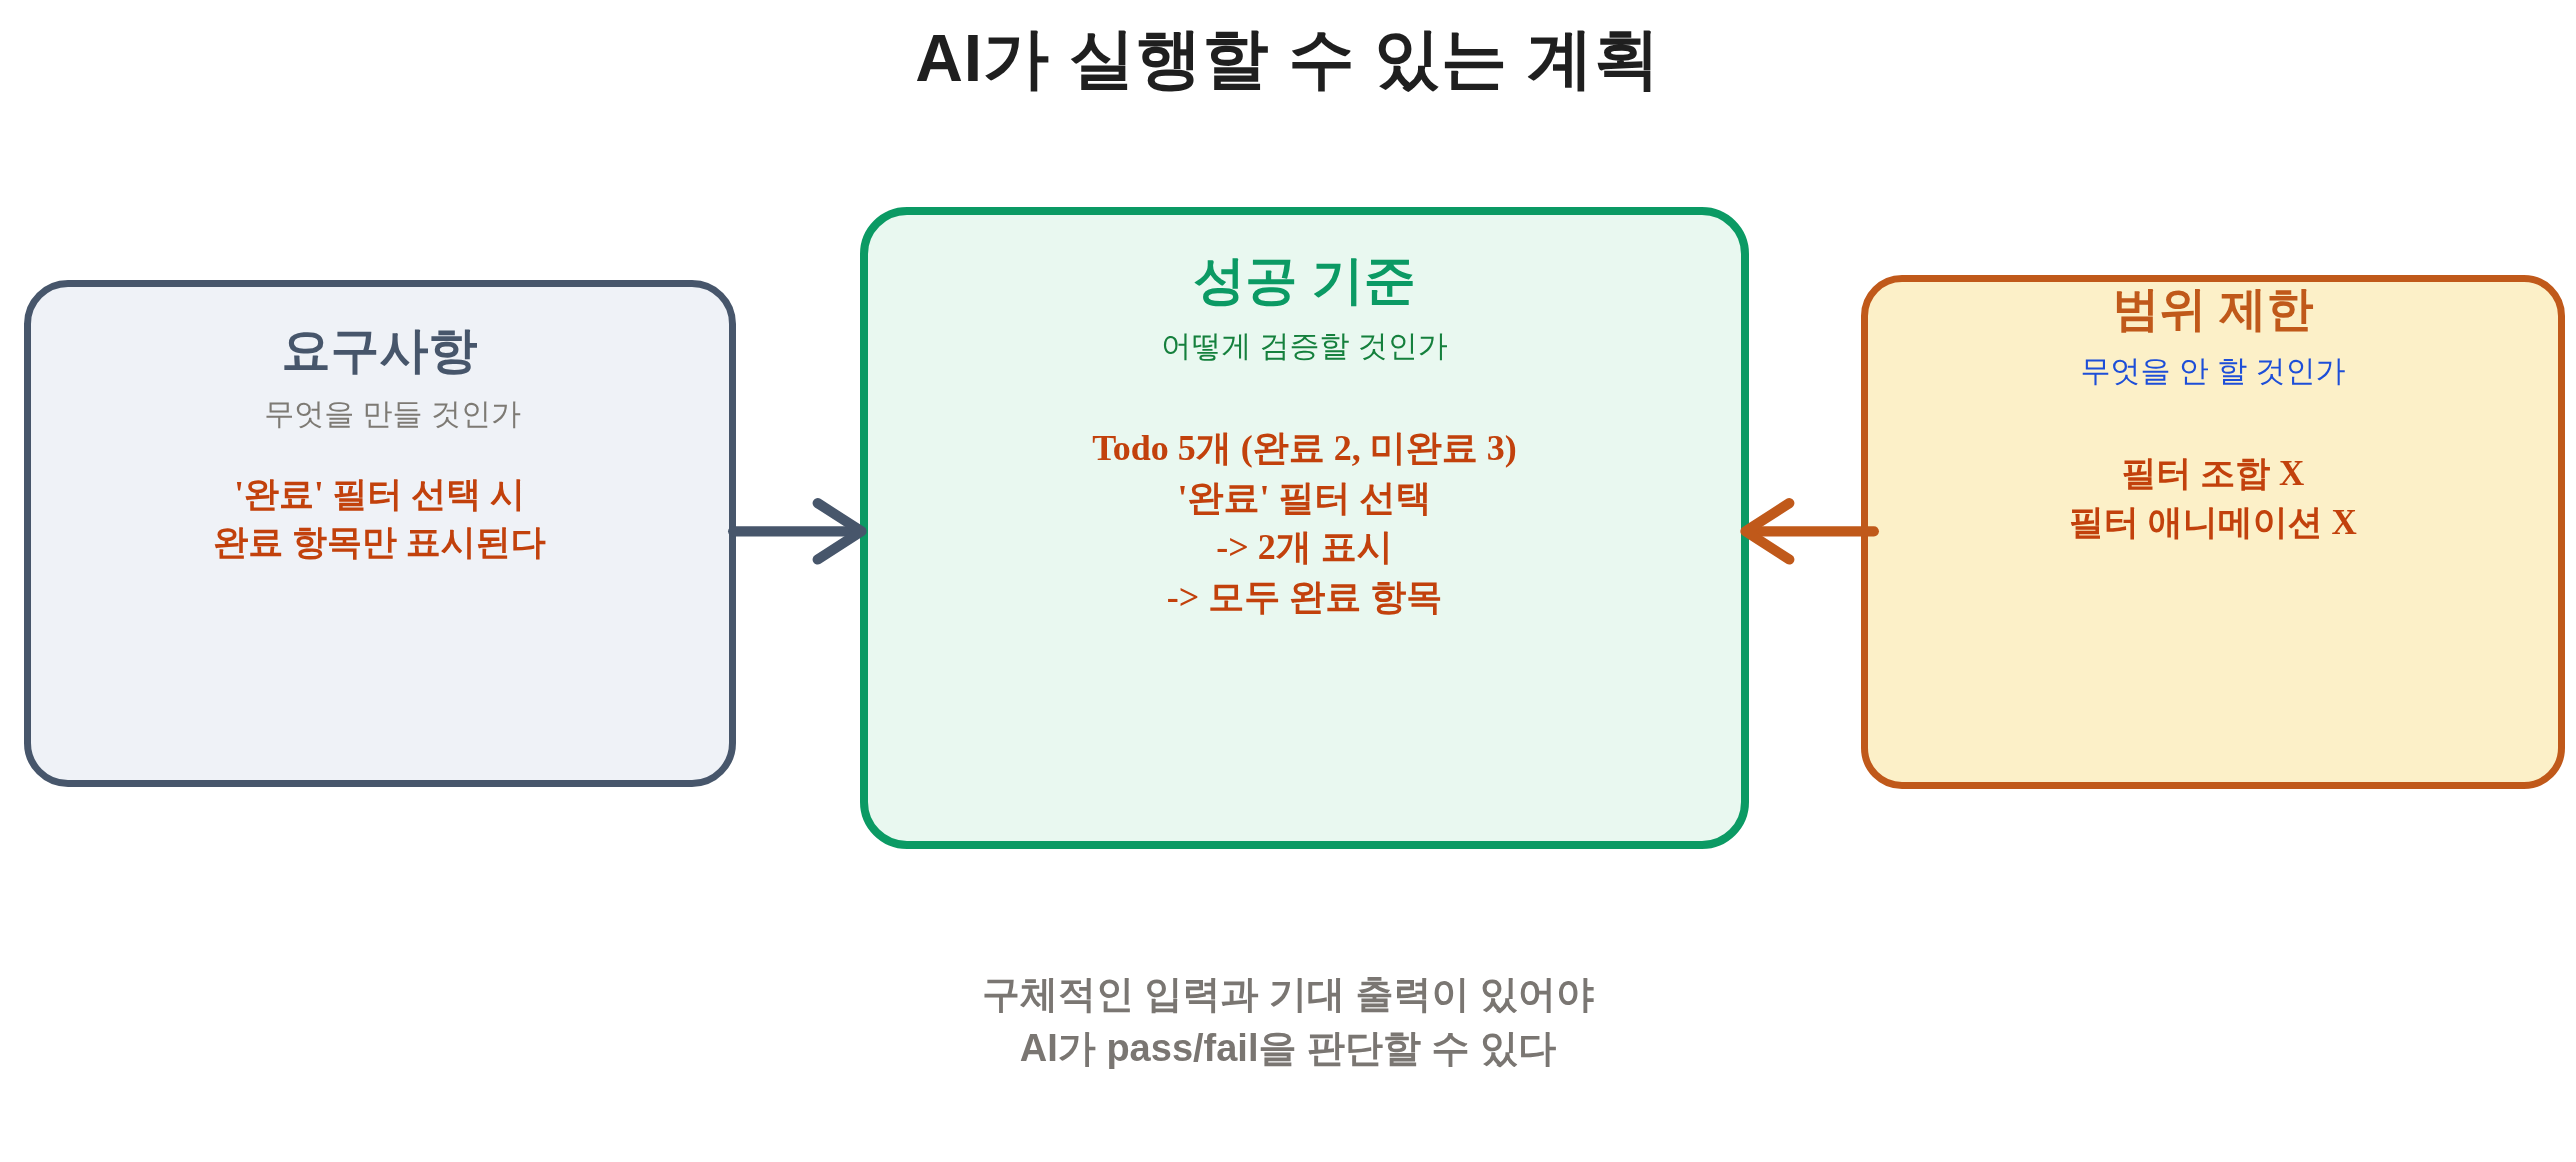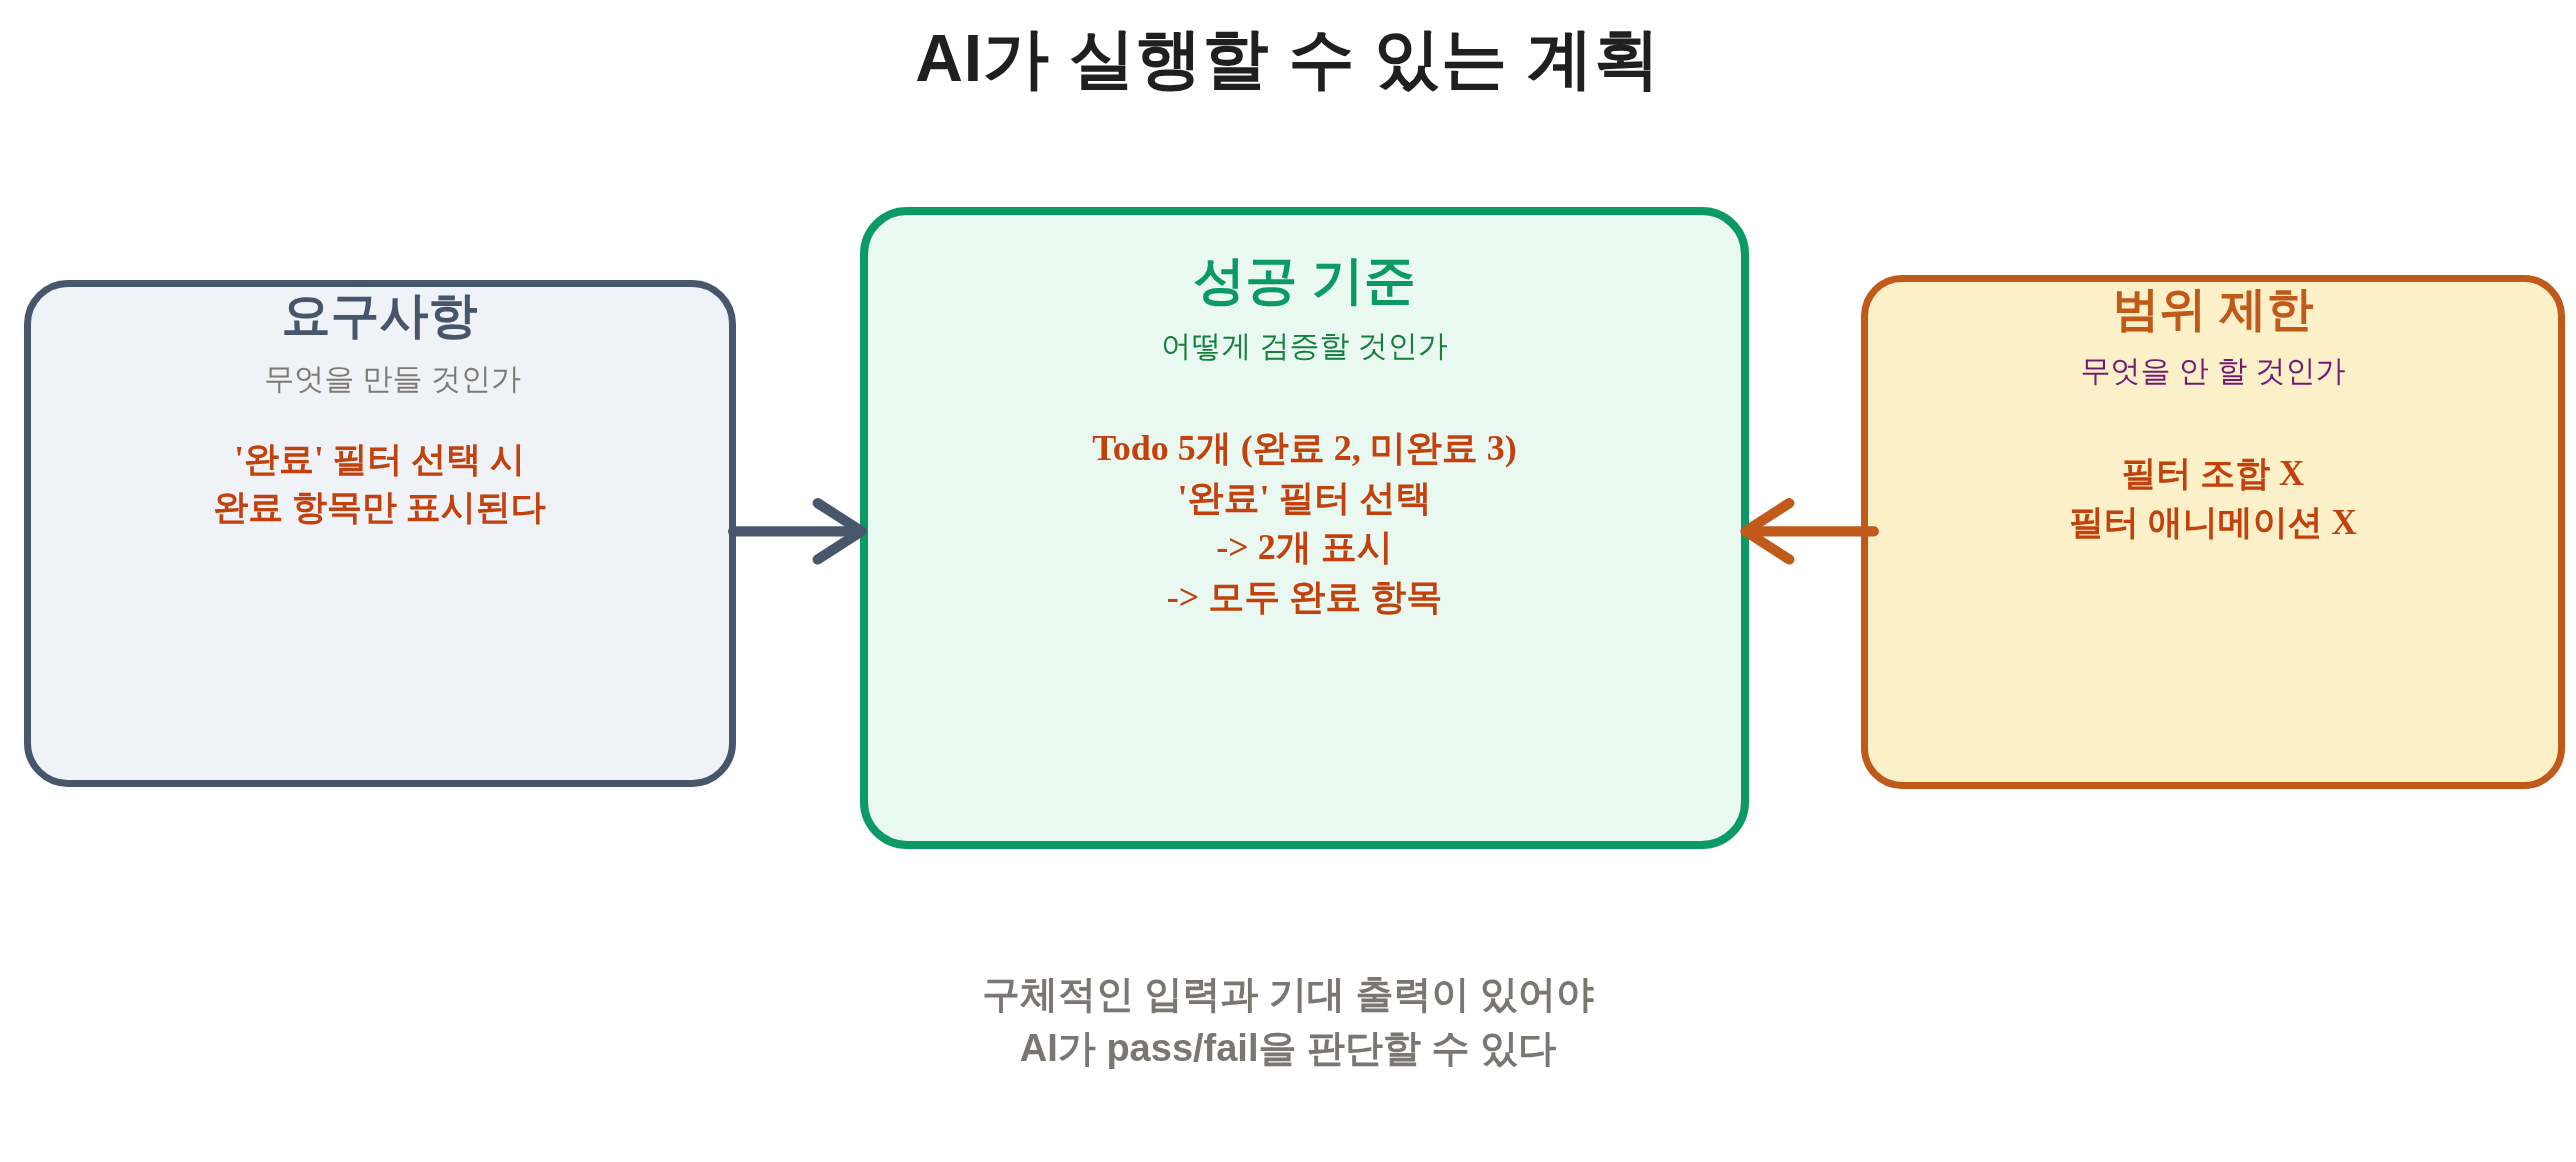--- a/index.html
+++ b/index.html
@@ -66,20 +66,21 @@
 
   
   #box-requirements {
     left: 23.6px;
     top: 280px;
     width: 712px;
     height: 507px;
     background: #eff2f7;
     border: 7px solid #47566b;
     border-radius: 44px;
+    padding-top: 35px;
   }
   #box-requirements .node-title {
     font-size: 49px;
     color: #47566b;
   }
   #box-requirements .node-subtitle {
     margin-top: 17.3px;
     font-size: 30px;
     color: #7d7a74;
     margin-left: 26px;
@@ -126,21 +127,21 @@
     border: 7px solid #c0591a;
     border-radius: 41px;
   }
   #box-scope .node-title {
     font-size: 47px;
     color: #c0591a;
   }
   #box-scope .node-subtitle {
     margin-top: 17.3px;
     font-size: 30px;
-    color: #701a75;
+    color: #1d4ed8;
   }
   #box-scope .node-body {
     margin-top: 61px;
     font-size: 35px;
     font-weight: 600;
   }
 
   
   .arrow-svg {
     position: absolute;

